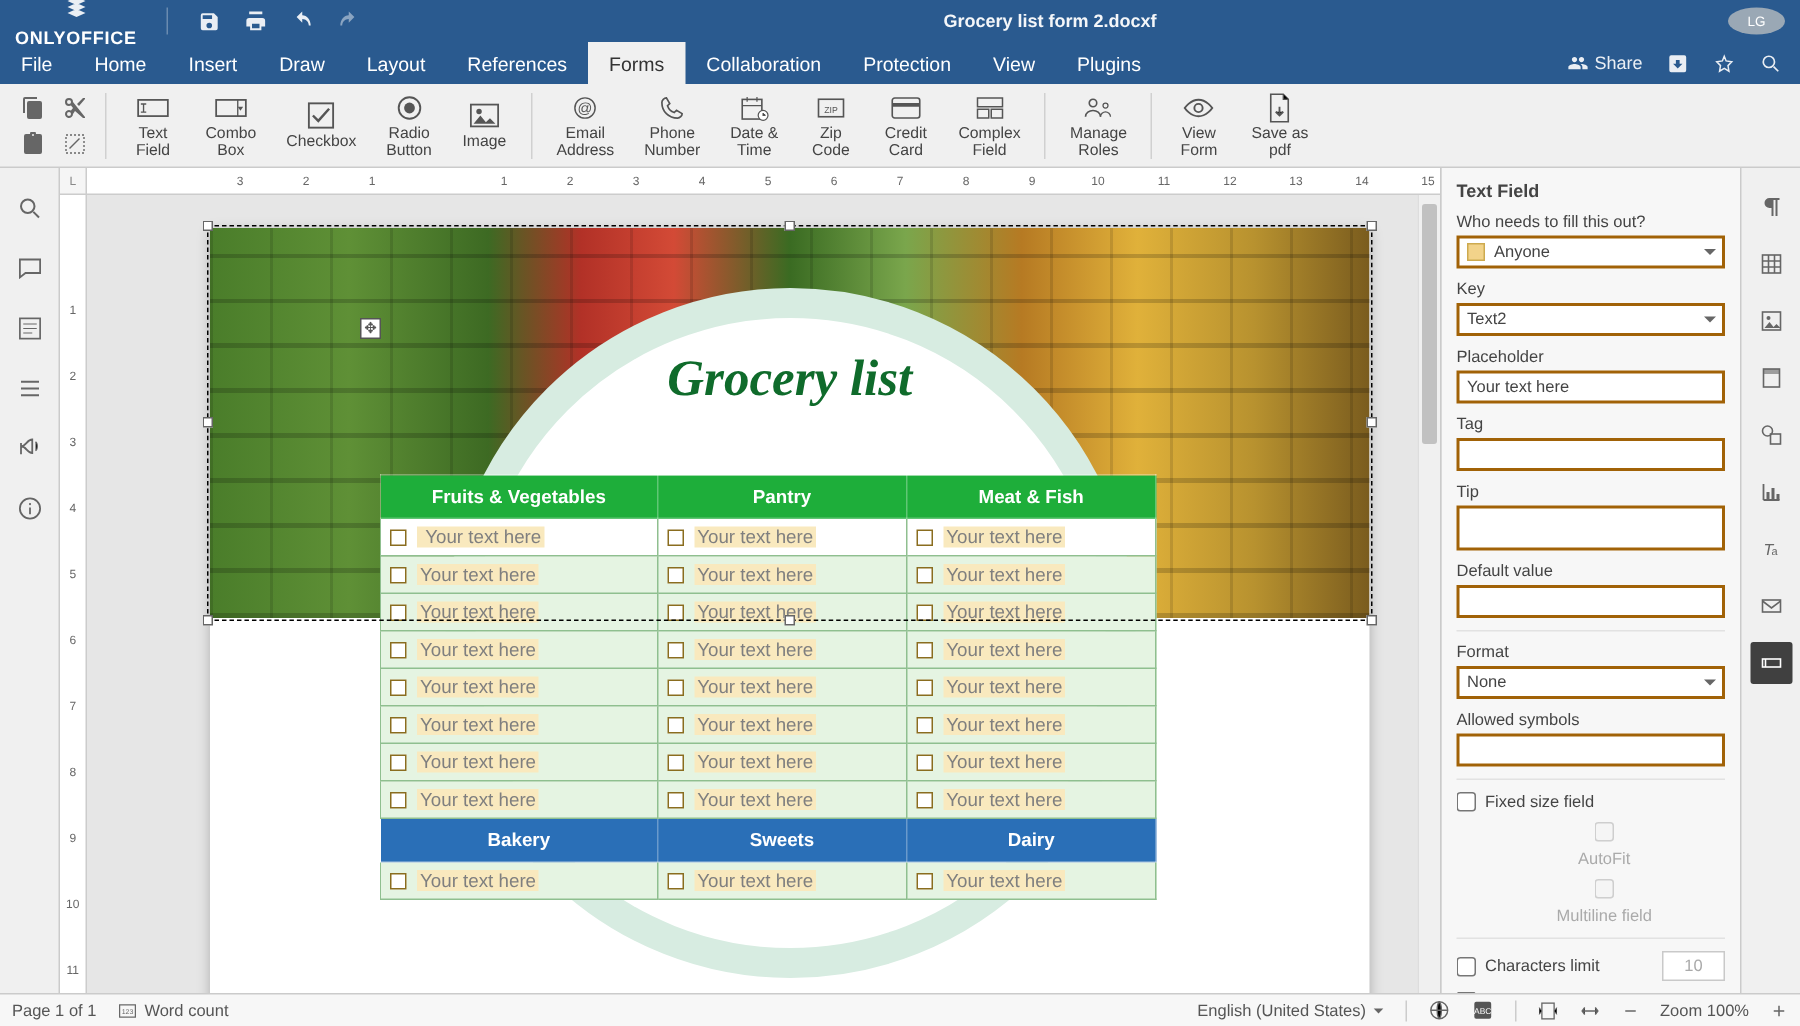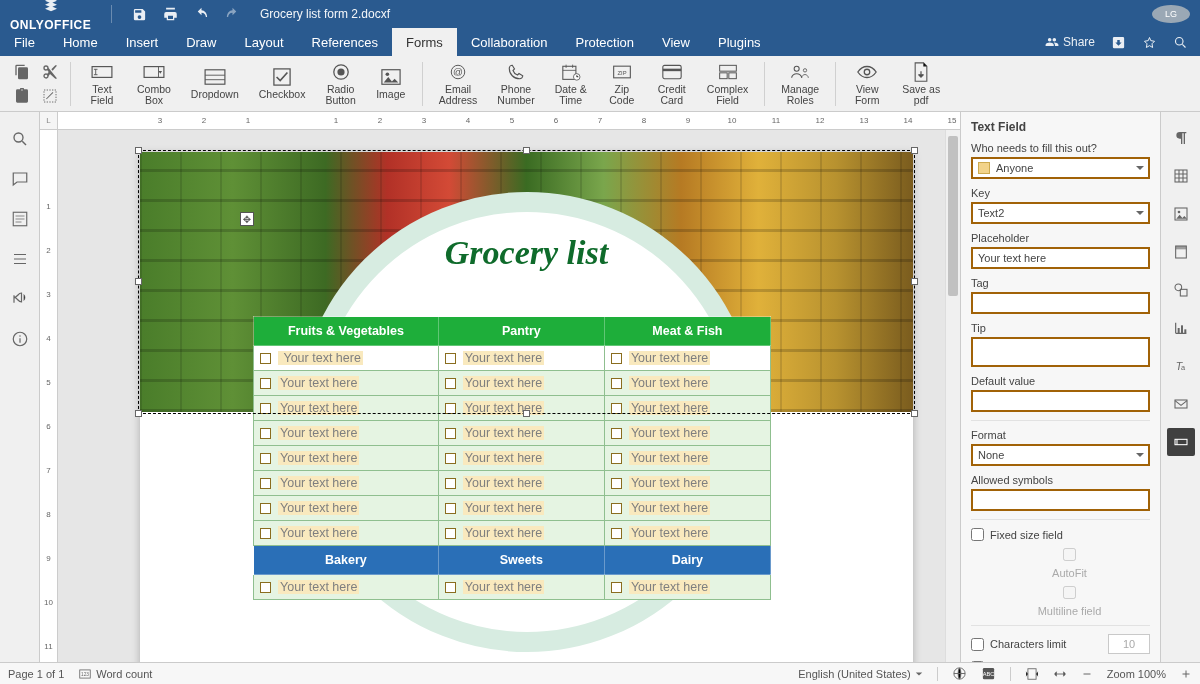--- a/index.html
+++ b/index.html
@@ -20,21 +20,21 @@
   }
   *{box-sizing:border-box;font-family:Arial,Helvetica,sans-serif;}
   html,body{margin:0;padding:0;width:1200px;height:684px;overflow:hidden;background:#e6e6e6;color:#333;}
   
   .titlebar{height:28px;background:var(--blue-dark);display:flex;align-items:center;color:#fff;font-size:12px;}
   .tb-left{display:flex;align-items:center;gap:16px;padding-left:10px;width:260px;}
   .tb-logo{display:flex;align-items:center;gap:6px;font-weight:bold;letter-spacing:.5px;font-size:12px;flex-direction:column;}
   .tb-logo svg{width:16px;height:16px;}
   .tb-sep{width:1px;height:18px;background:rgba(255,255,255,.3);margin:0 4px;}
   .tb-ico{opacity:.9;cursor:pointer;display:flex;}
-  .tb-title{flex:1;text-align:left;opacity:.95;}
+  .tb-title{flex:1;text-align:center;opacity:.95;font-weight:bold;}
   .tb-right{display:flex;align-items:center;justify-content:flex-end;padding-right:10px;width:60px;}
   .tb-avatar{width:38px;height:18px;border-radius:50%;background:#9aa8b5;color:#fff;font-size:9px;display:flex;align-items:center;justify-content:center;}
   
   .menubar{height:28px;background:var(--blue-dark);display:flex;align-items:stretch;color:#fff;font-size:13px;}
   .menu-item{padding:0 14px;display:flex;align-items:center;cursor:pointer;}
   .menu-item.active{background:var(--gray-bg);color:#333;}
   .menu-spacer{flex:1;}
   .menu-right{display:flex;align-items:center;gap:16px;padding-right:12px;}
   .menu-right .mico{opacity:.9;cursor:pointer;display:flex;align-items:center;gap:4px;font-size:12px;}
   
@@ -234,29 +234,20 @@
   <div class="rib-btn">
       <span class="ico">
         <svg width="22" height="18" viewBox="0 0 24 20">
           <rect x="1" y="4" width="22" height="12" fill="none" stroke="#555" stroke-width="1.3"></rect>
           <path stroke="#555" d="M17 4v12"></path>
           <path fill="#555" d="M19 9l2 3 2-3z" transform="translate(-2 0)"></path>
         </svg>
       </span>
       <span class="lbl">Combo
 Box</span>
-    </div>
-  <div class="rib-btn">
-      <span class="ico">
-        <svg width="22" height="18" viewBox="0 0 24 20">
-          <rect x="1" y="2" width="22" height="16" fill="none" stroke="#555" stroke-width="1.3"></rect>
-          <path stroke="#555" d="M1 8h22M1 13h22"></path>
-        </svg>
-      </span>
-      <span class="lbl">Dropdown</span>
     </div>
   <div class="rib-btn">
       <span class="ico">
         <svg width="18" height="18" viewBox="0 0 20 20">
           <rect x="1" y="1" width="18" height="18" fill="none" stroke="#555" stroke-width="1.4"></rect>
           <path fill="none" stroke="#555" stroke-width="1.8" d="M4 10l4 4 8-9"></path>
         </svg>
       </span>
       <span class="lbl">Checkbox</span>
     </div>

